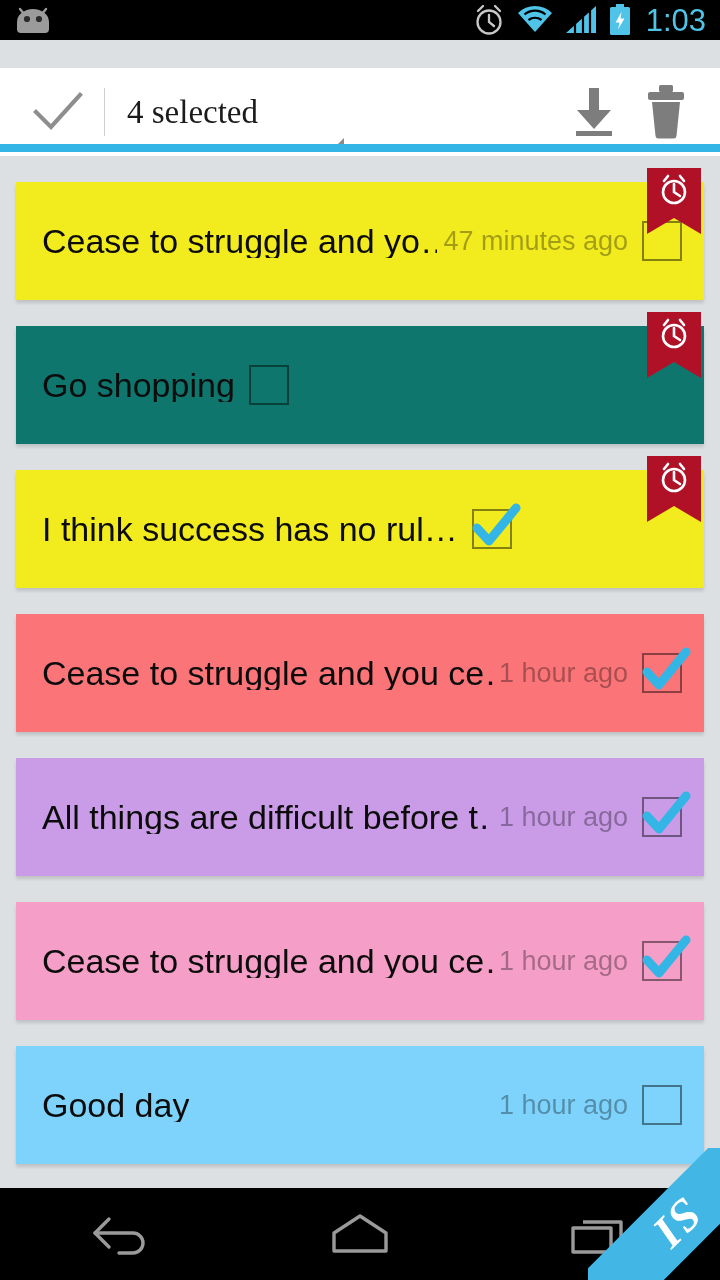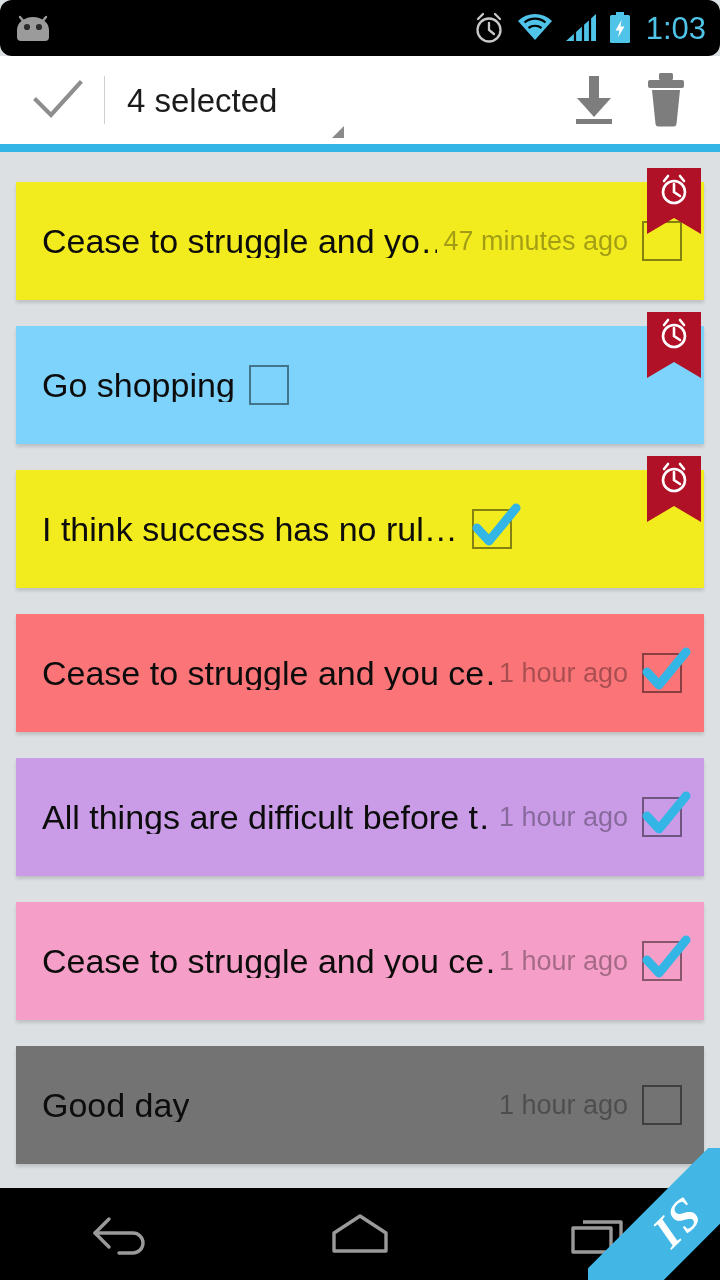--- a/index.html
+++ b/index.html
@@ -20,27 +20,26 @@
     height: 1280px;
     background: #DCE0E2;
     overflow: hidden;
   }
 
   
   #status-bar {
     position: absolute;
     top: 0; left: 0;
     width: 720px;
-    height: 56px;
+    height: 40px;
     background: #000000;
     display: flex;
     align-items: center;
     box-sizing: border-box;
     padding: 0 14px 0 14px;
-    border-radius: 12px;
   }
   #status-left { display: flex; align-items: center; }
   #status-right {
     margin-left: auto;
     display: flex;
     align-items: center;
     gap: 10px;
   }
   .sb-icon { display: block; }
   #status-clock {
@@ -48,28 +47,29 @@
     font-size: 31px;
     letter-spacing: 0px;
     line-height: 1;
     margin-left: 4px;
     font-family: "Liberation Sans", sans-serif;
   }
 
   
   #action-bar {
     position: absolute;
-    top: 56px; left: 0;
+    top: 68px; left: 0;
     width: 720px;
     height: 88px;
     background: #FFFFFF;
     display: flex;
     align-items: center;
     box-sizing: border-box;
     padding: 0 18px 0 26px;
+    font-family: Liberation Serif, serif;
   }
   #done-button {
     width: 64px;
     height: 64px;
     display: flex;
     align-items: center;
     justify-content: center;
     flex: 0 0 auto;
   }
   #ab-divider {
@@ -325,21 +325,21 @@
 
       </span>
       <svg class="alarm-ribbon" viewBox="0 0 54 66">
         <path d="M0 0 H54 V66 L27 50 L0 66 Z" fill="#B01127"></path>
         <circle cx="27" cy="24" r="11" fill="none" stroke="#FFFFFF" stroke-width="2.6"></circle>
         <path d="M27 16 V24 L33 28" fill="none" stroke="#FFFFFF" stroke-width="2.6" stroke-linecap="round"></path>
         <path d="M17 13 L21 8 M37 13 L33 8" stroke="#FFFFFF" stroke-width="2.6" stroke-linecap="round"></path>
       </svg>
     </div>
 
-    <div class="note-row has-alarm" style="background:#7dd3fc">
+    <div class="note-row has-alarm" style="background:#0f766e">
       <span class="note-title">Go shopping</span>
       <span class="note-check">
         <span class="box"></span>
 
       </span>
       <svg class="alarm-ribbon" viewBox="0 0 54 66">
         <path d="M0 0 H54 V66 L27 50 L0 66 Z" fill="#B01127"></path>
         <circle cx="27" cy="24" r="11" fill="none" stroke="#FFFFFF" stroke-width="2.6"></circle>
         <path d="M27 16 V24 L33 28" fill="none" stroke="#FFFFFF" stroke-width="2.6" stroke-linecap="round"></path>
         <path d="M17 13 L21 8 M37 13 L33 8" stroke="#FFFFFF" stroke-width="2.6" stroke-linecap="round"></path>
@@ -391,21 +391,21 @@
       <span class="note-time">1 hour ago</span>
       <span class="note-check checked">
         <span class="box"></span>
         <svg class="tick" viewBox="0 0 54 54">
           <path d="M8 28 L20 41 L47 8" fill="none" stroke="#33B5E5" stroke-width="9" stroke-linecap="round" stroke-linejoin="round"></path>
         </svg>
       </span>
 
     </div>
 
-    <div class="note-row" style="background:#737373">
+    <div class="note-row" style="background:#7dd3fc">
       <span class="note-title">Good day</span>
       <span class="note-time">1 hour ago</span>
       <span class="note-check">
         <span class="box"></span>
 
       </span>
 
     </div>
 
   </div>

